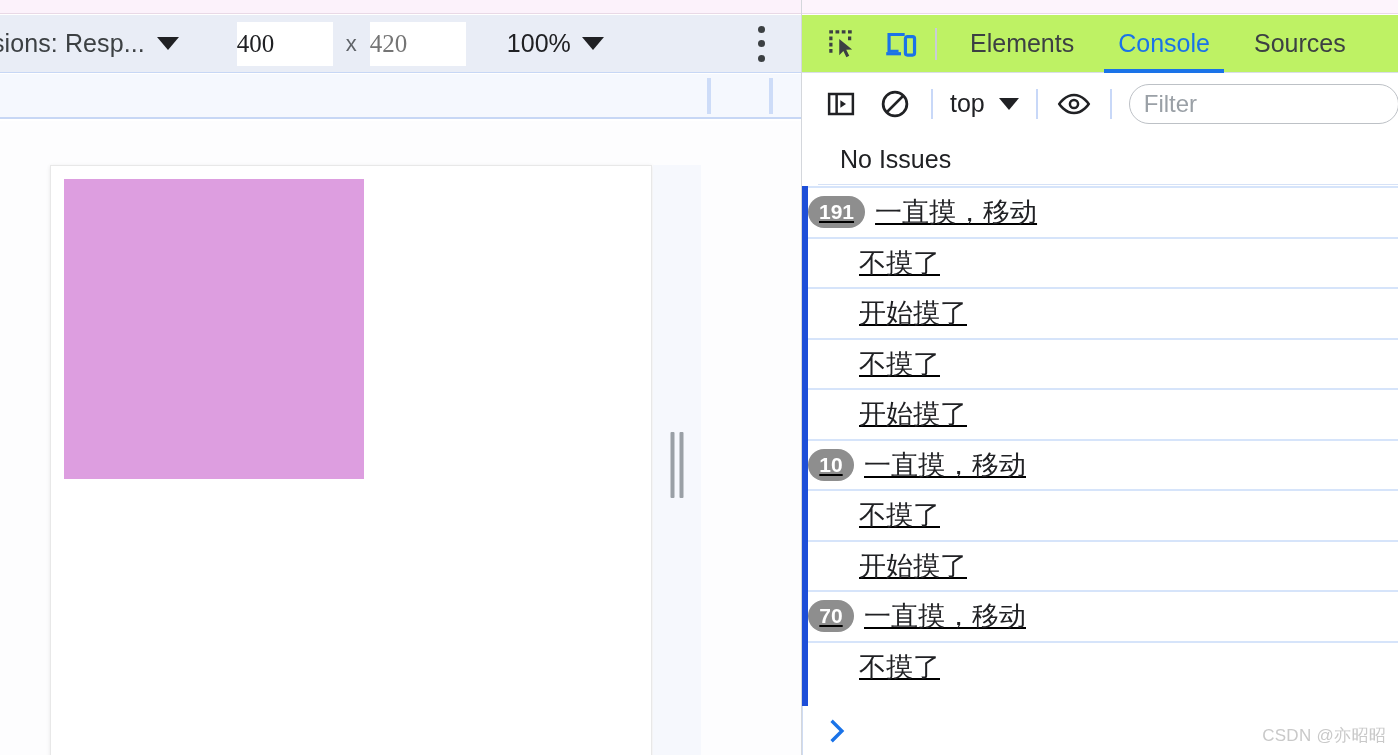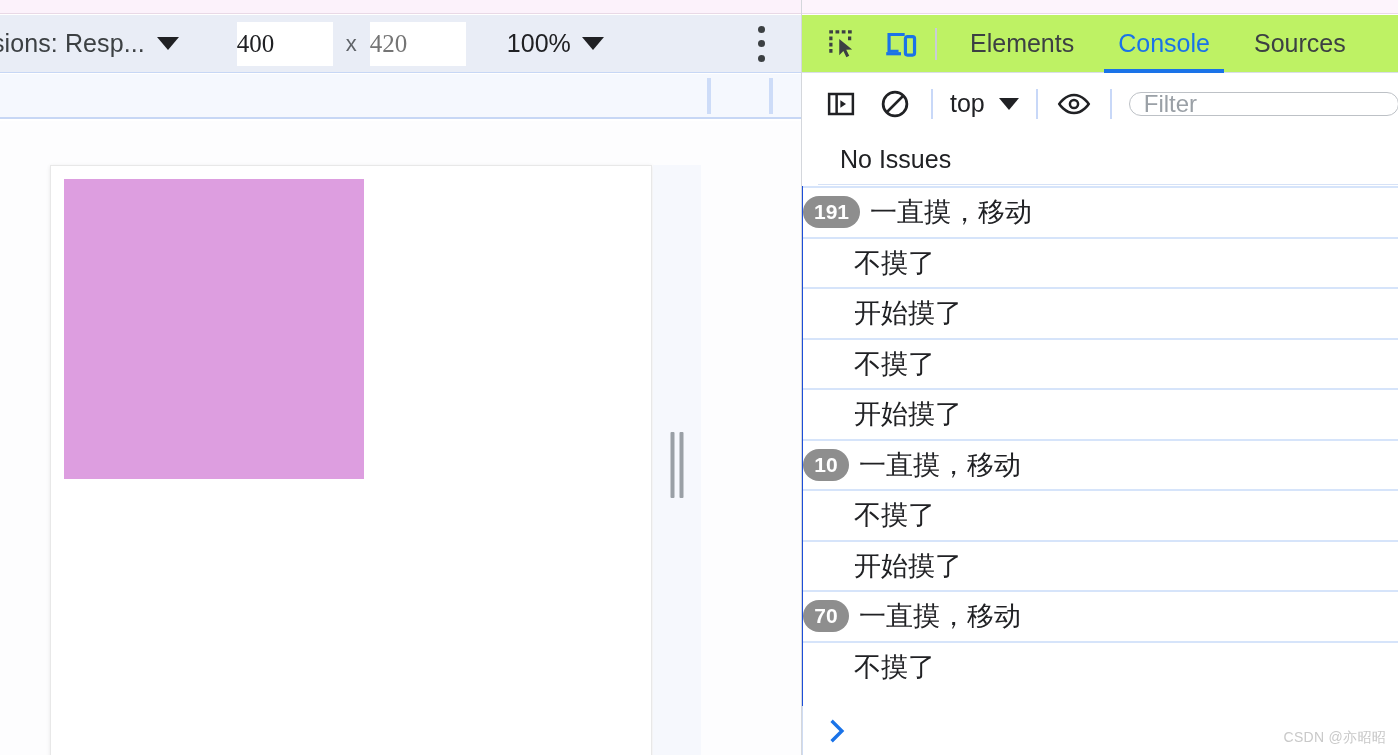--- a/index.html
+++ b/index.html
@@ -200,21 +200,21 @@
   }
   .ctx-label { font-size: 25px; color: #202124; }
   .caret-sm {
     width: 0; height: 0;
     border-left: 10px solid transparent;
     border-right: 10px solid transparent;
     border-top: 12px solid #202124;
   }
   .filter-input {
     flex: 1 1 auto;
-    height: 24px; min-width: 0;
+    height: 40px; min-width: 0;
     margin-left: 4px; margin-right: 0;
     padding: 0 14px;
     border: 1px solid #bdc1c6; border-radius: 20px;
     background: #ffffff;
     font-family: inherit; font-size: 24px; color: #202124;
     outline: none;
   }
   .filter-input::placeholder { color: #9aa0a6; }
 
   
@@ -227,22 +227,23 @@
     padding-left: 22px;
     cursor: pointer;
   }
   .issues-text { font-size: 25px; color: #202124; }
 
   
   .console-list {
     position: absolute; top: 186px; left: 0;
     width: 597px; height: 520px;
     background: #ffffff;
-    border-left: 1px solid #1d4ed8;
+    border-left: 6px solid #1d4ed8;
     overflow: hidden;
+    text-decoration: underline;
   }
   .msg-row {
     position: relative;
     height: 50.5px;
     display: flex; align-items: center;
     padding-left: 20px;
     border-top: 2px solid #d6e4fa;
     background: #ffffff;
   }
   .msg-row:first-child { border-top: 2px solid #d6e4fa; }
@@ -273,21 +274,21 @@
     border-left: 1px solid #cfdcf3;
     display: flex; align-items: center;
     padding-left: 24px;
     cursor: text;
   }
   .prompt-chevron { display: block; }
 
   
   .watermark {
     position: absolute; right: 12px; bottom: 8px;
-    font-size: 14px; color: #c9c9c9;
+    font-size: 17px; color: #c9c9c9;
     font-family: "Liberation Sans", sans-serif;
     letter-spacing: .3px;
     pointer-events: none;
   }
 </style>
 </head>
 <body>
 
 <div id="app">
 

